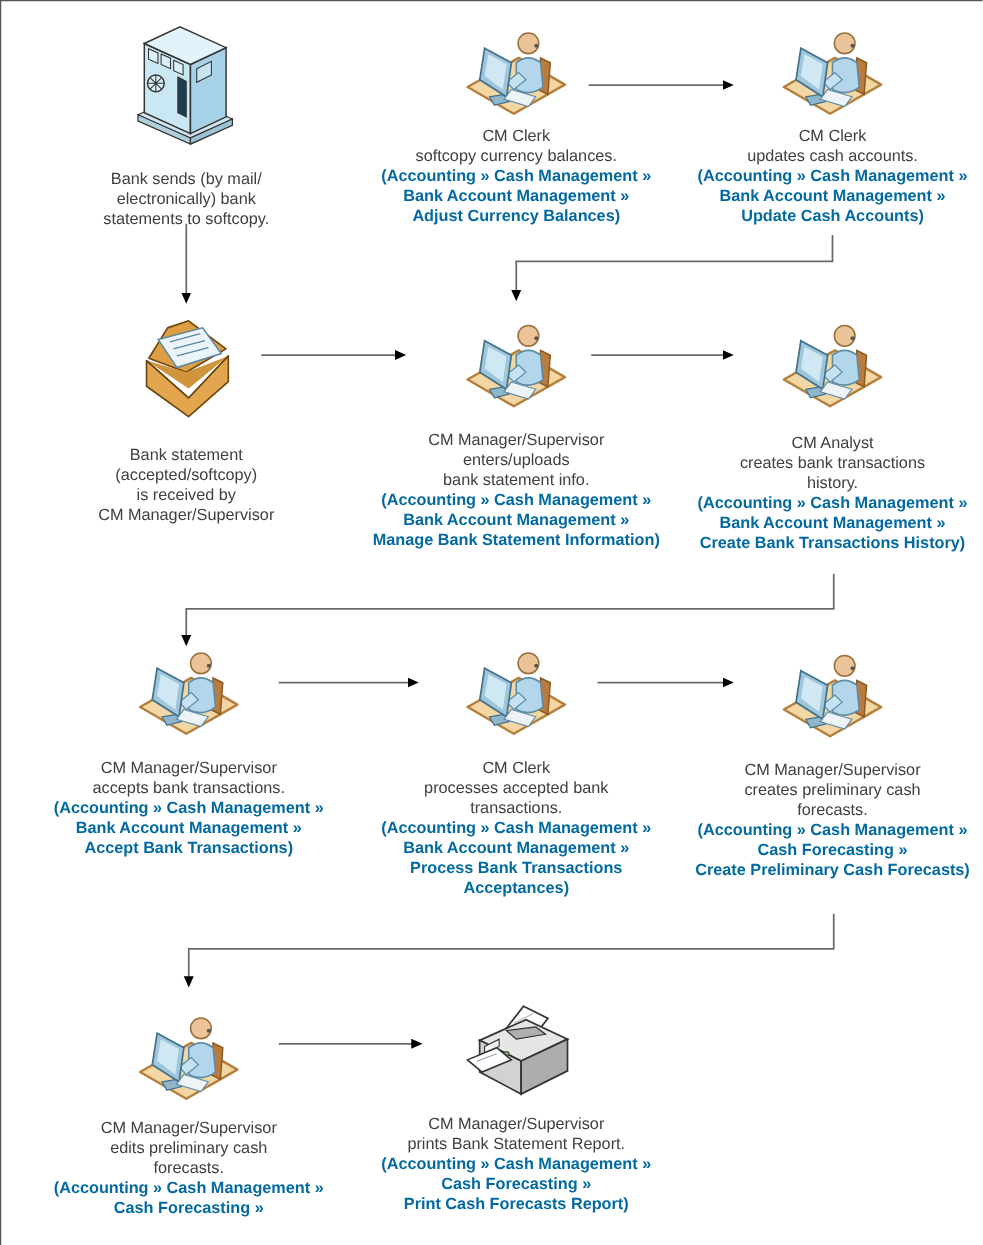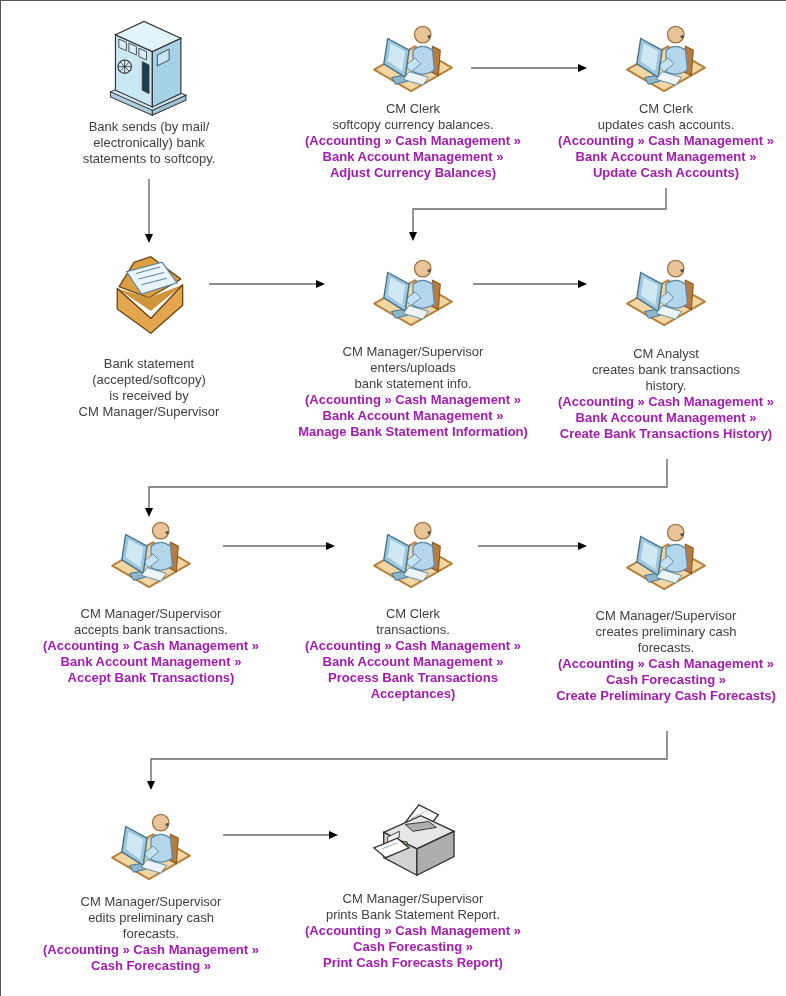--- a/index.html
+++ b/index.html
@@ -7,21 +7,21 @@
     position:relative;width:786px;height:996px;background:#ffffff;
     border-top:1px solid #555;border-left:1px solid #555;
     overflow:hidden;
     font-family:"Liberation Sans", sans-serif;
   }
   .arrows{position:absolute;left:0;top:0;pointer-events:none;}
   .node{position:absolute;width:280px;text-align:center;}
   .ic{display:block;margin:0 auto;}
   .txt{width:100%;}
   .ln{font-size:13px;line-height:16px;color:#404040;white-space:nowrap;}
-  .ln.b{font-weight:bold;color:#a21caf;}
+  .ln.b{font-weight:bold;color:#0369a1;}
   .defs{position:absolute;width:0;height:0;overflow:hidden;}
 </style>
 </head>
 <body>
 
 <div id="stage">
 
   <svg class="defs" aria-hidden="true">
     <defs>
       <symbol id="sym-person" viewBox="0 0 88 74">
@@ -94,21 +94,21 @@
       <path d="M477,545 L578,545" marker-end="url(#ah)"></path>
       <path d="M666,730 L666,758 L150,758 L150,781" marker-end="url(#ah)"></path>
       <path d="M222,834 L329,834" marker-end="url(#ah)"></path>
     </g>
   </svg>
 
   <div class="node" style="left:8px;top:12px;">
     <svg class="ic" width="84" height="104">
         <use href="#sym-bank"></use>
       </svg>
-    <div class="txt" style="margin-top:2px;">
+    <div class="txt" style="margin-top:18px;">
       <div class="ln">Bank sends (by mail/</div>
       <div class="ln">electronically) bank</div>
       <div class="ln">statements to softcopy.</div>
     </div>
   </div>
 
   <div class="node" style="left:272px;top:20px;">
     <svg class="ic" width="88" height="72">
         <use href="#sym-person"></use>
       </svg>
@@ -186,20 +186,21 @@
       <div class="ln b">Accept Bank Transactions)</div>
     </div>
   </div>
 
   <div class="node" style="left:272px;top:516px;">
     <svg class="ic" width="88" height="72">
         <use href="#sym-person"></use>
       </svg>
     <div class="txt" style="margin-top:17px;">
       <div class="ln">CM Clerk</div>
+      <div class="ln">processes accepted bank</div>
       <div class="ln">transactions.</div>
       <div class="ln b">(Accounting » Cash Management »</div>
       <div class="ln b">Bank Account Management »</div>
       <div class="ln b">Process Bank Transactions</div>
       <div class="ln b">Acceptances)</div>
     </div>
   </div>
 
   <div class="node" style="left:525px;top:518px;">
     <svg class="ic" width="88" height="72">

